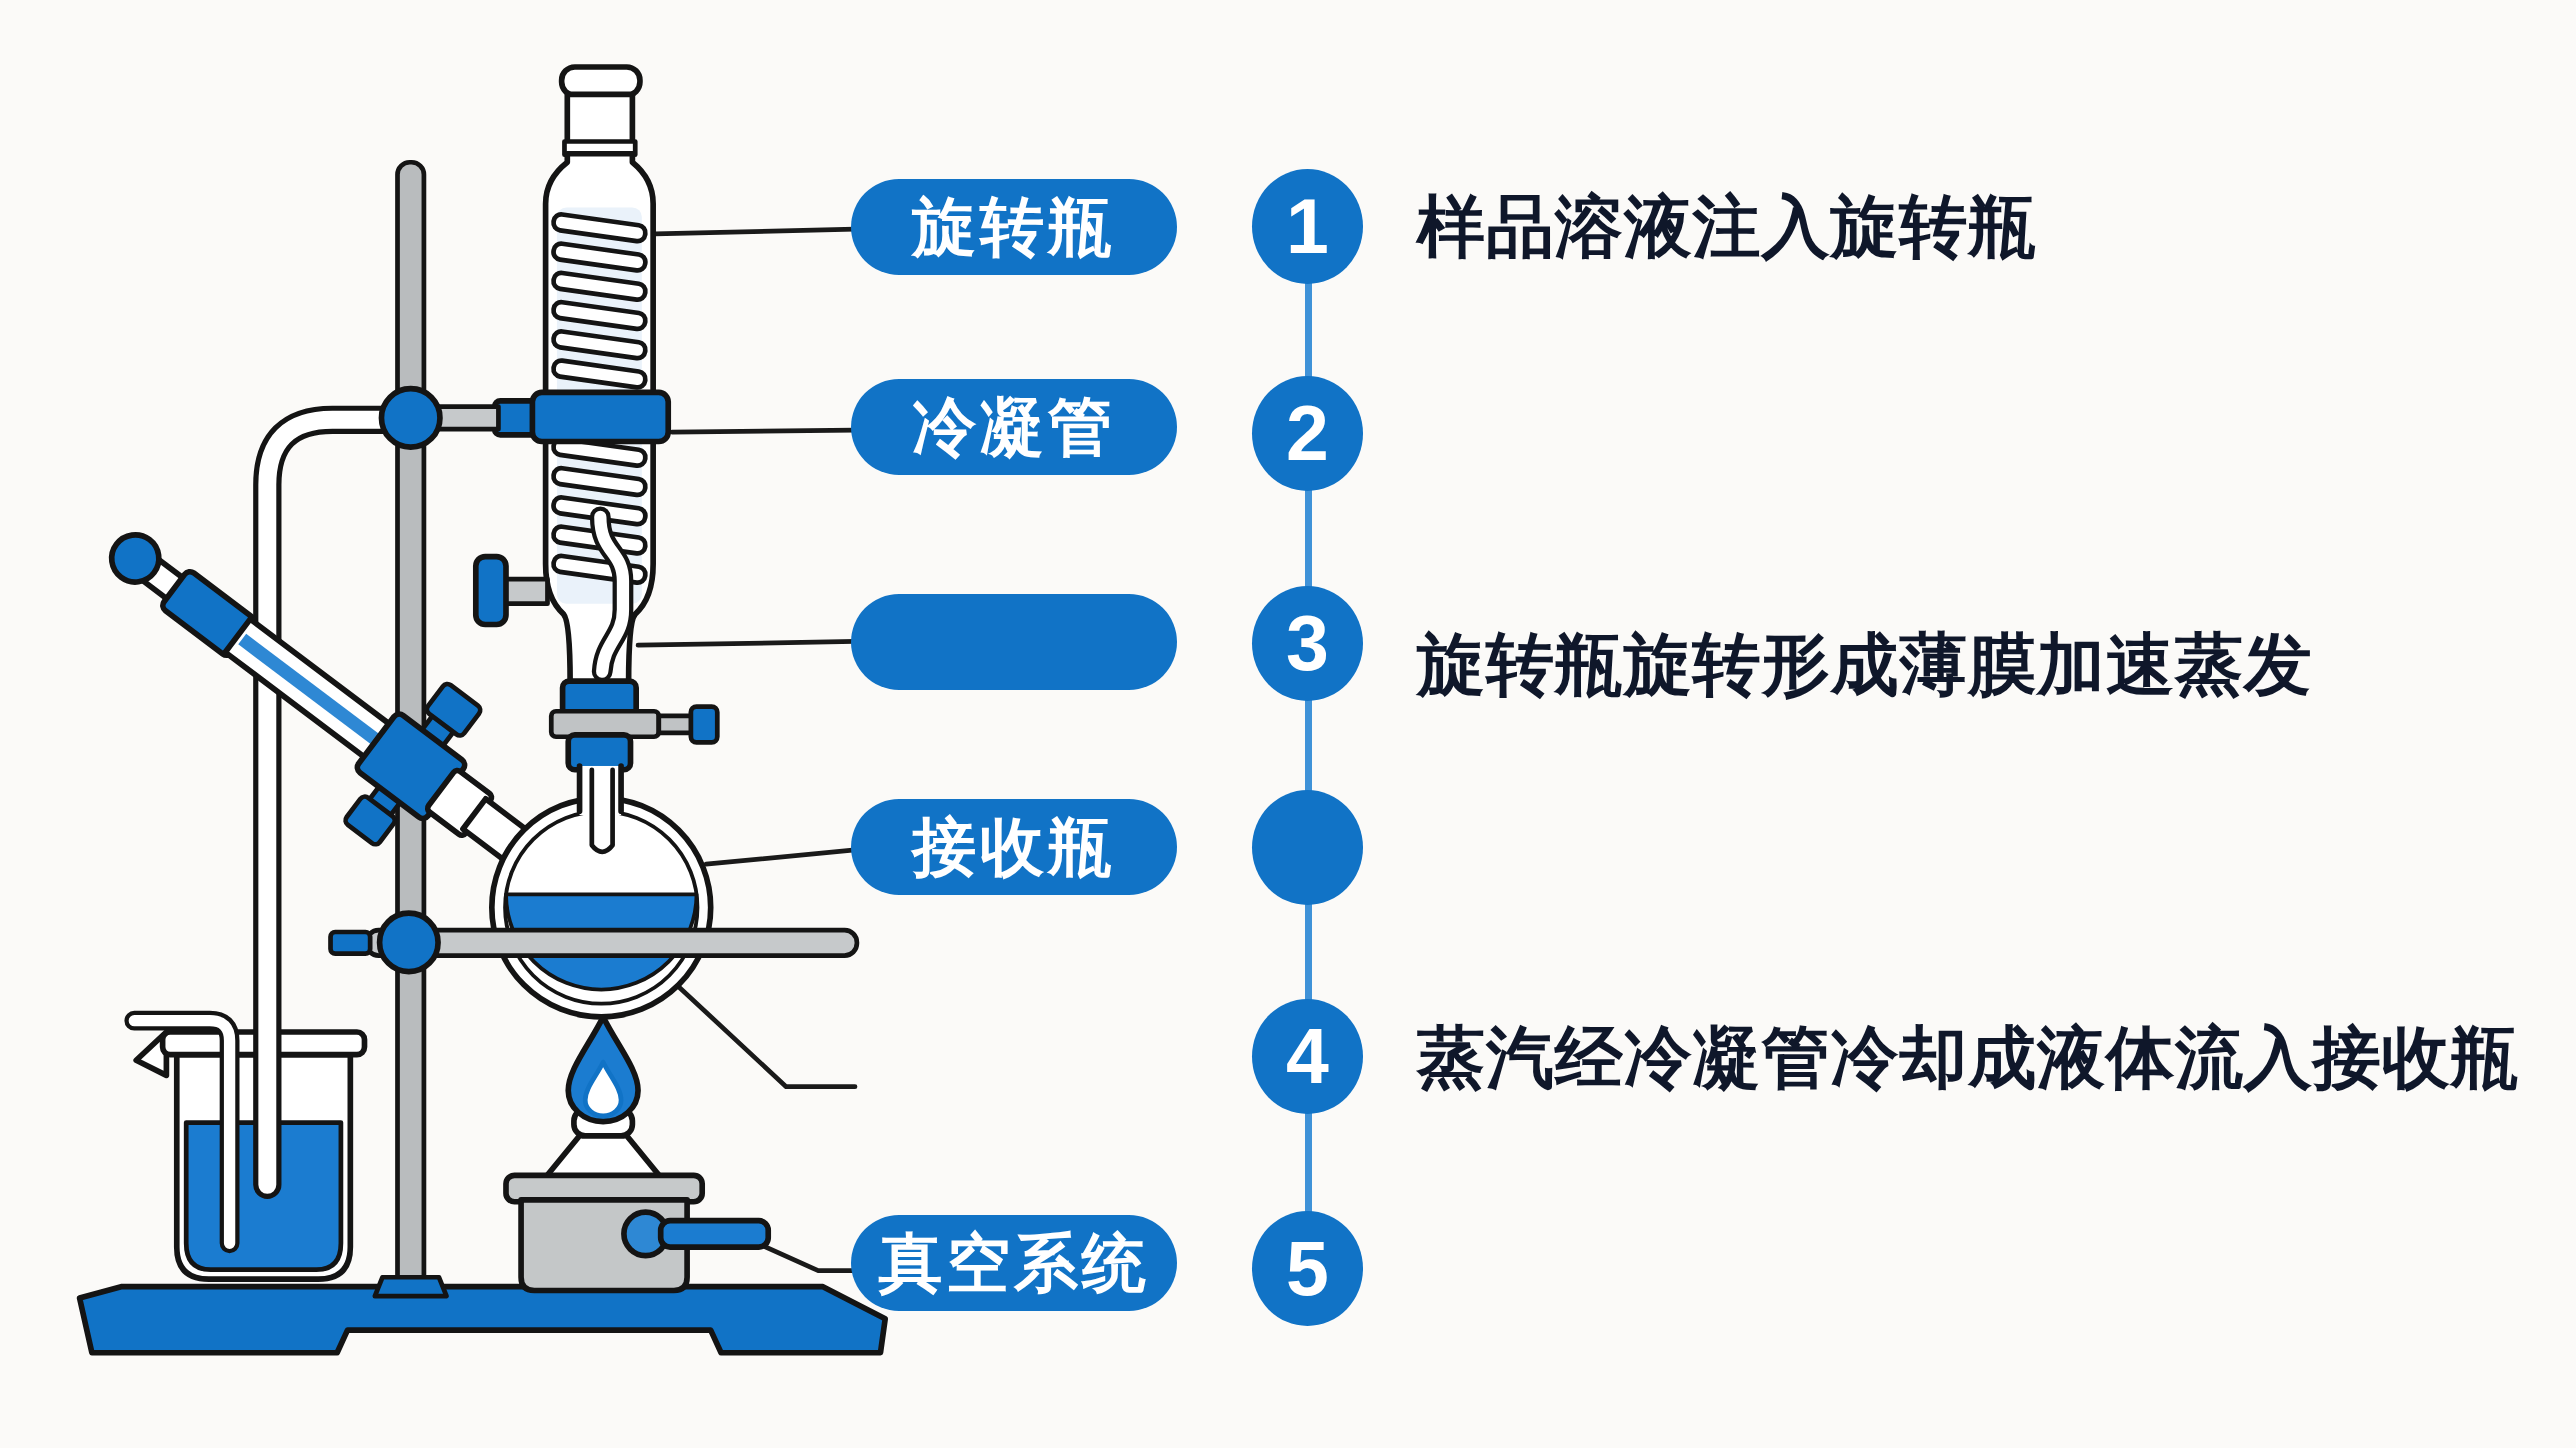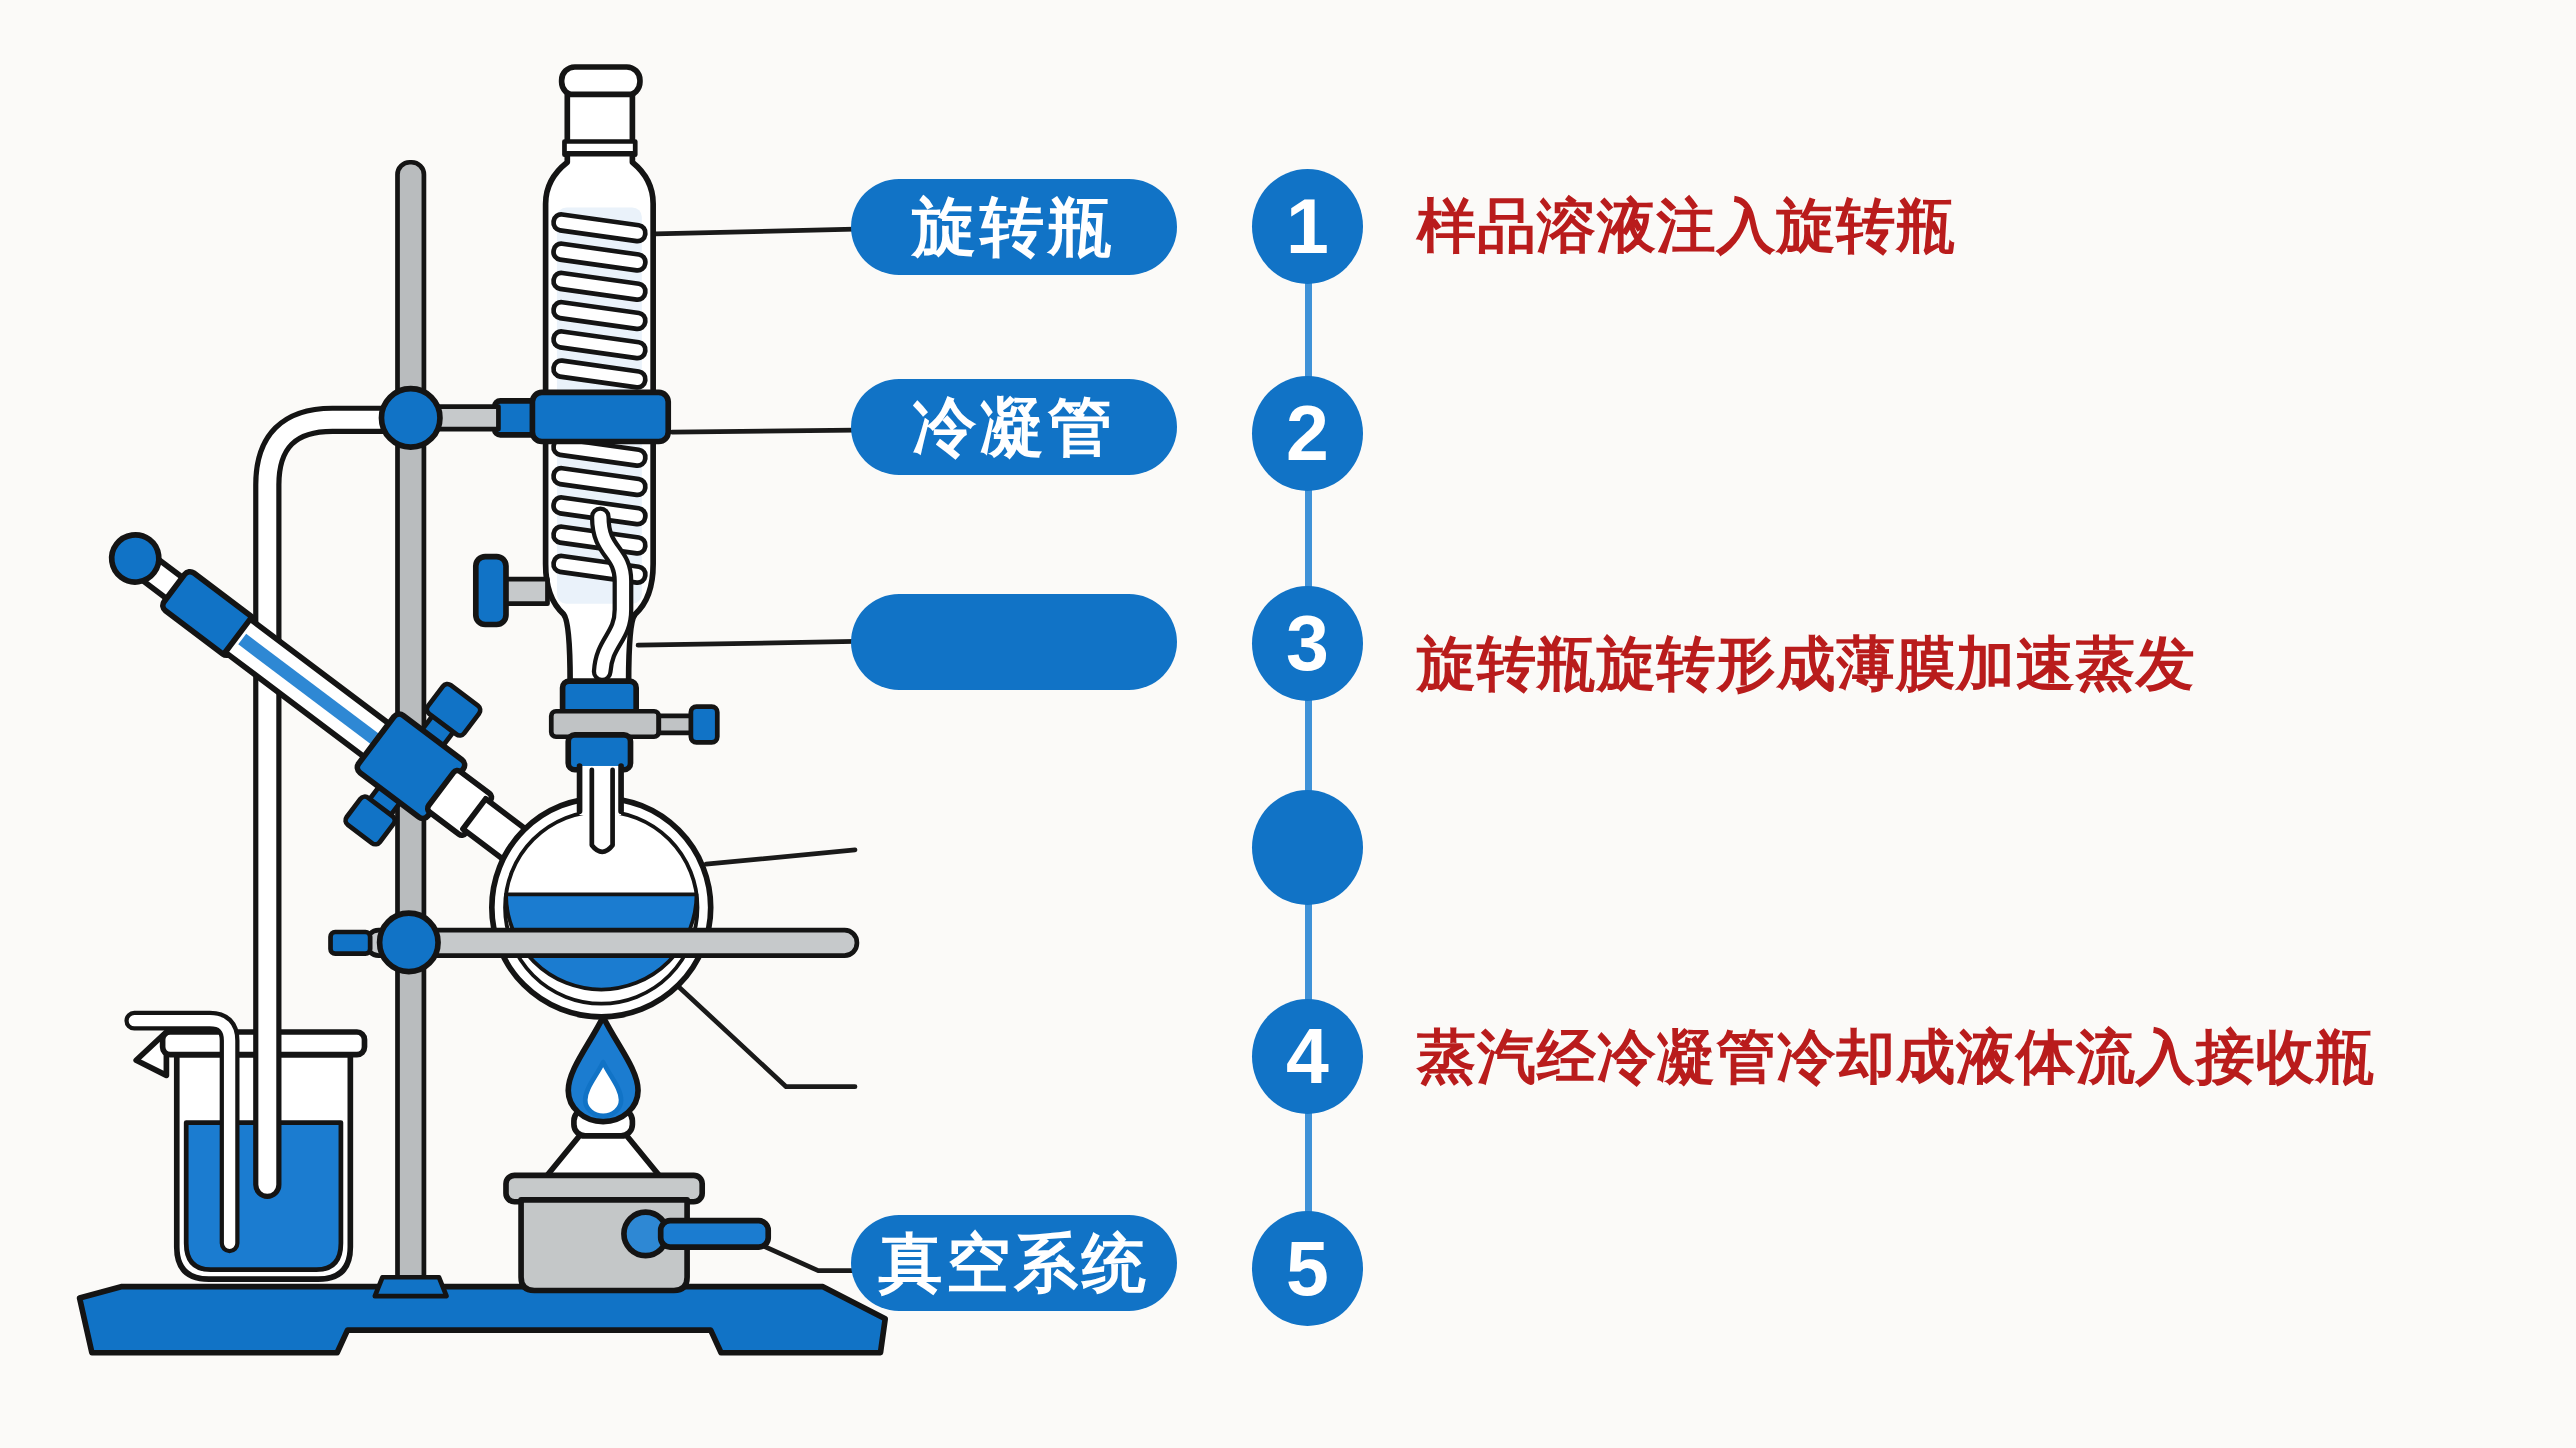--- a/index.html
+++ b/index.html
@@ -15,21 +15,21 @@
     background:#1173c6;color:#ffffff;font-weight:bold;font-size:64px;letter-spacing:3.8px;
     display:flex;align-items:center;justify-content:center;z-index:3;
   }
   .numcircle{
     position:absolute;left:1252px;width:111px;height:115px;border-radius:50%;
     background:#1173c6;color:#ffffff;font-weight:bold;font-size:77px;
     display:flex;align-items:center;justify-content:center;z-index:3;
   }
   .step{
     position:absolute;left:1417px;height:94px;line-height:94px;
-    font-size:59px;font-weight:700;color:#b91c1c;white-space:nowrap;letter-spacing:0.9px;z-index:3;
+    font-size:68px;font-weight:700;color:#0f172a;white-space:nowrap;letter-spacing:0.9px;z-index:3;
   }
 </style>
 </head>
 <body>
 
 <div id="stage">
 
   <svg id="apparatus-svg" width="2576" height="1448" viewBox="0 0 2730 1535">
     <g stroke-linejoin="round" stroke-linecap="round">
 
@@ -142,20 +142,21 @@
         <circle cx="433" cy="999" r="31" fill="#1173c6" stroke="#141414" stroke-width="6"></circle>
       </g>
     </g>
   </svg>
 
   <div class="timeline-line"></div>
 
   <div class="pill" style="top:179px">旋转瓶</div>
   <div class="pill" style="top:379px">冷凝管</div>
   <div class="pill" style="top:594px"></div>
+  <div class="pill" style="top:799px">接收瓶</div>
   <div class="pill" style="top:1215px">真空系统</div>
 
   <div class="numcircle" style="top:169px">1</div>
   <div class="numcircle" style="top:376px">2</div>
   <div class="numcircle" style="top:586px">3</div>
   <div class="numcircle" style="top:790px"></div>
   <div class="numcircle" style="top:999px">4</div>
   <div class="numcircle" style="top:1211px">5</div>
 
   <div class="step" style="top:179px">样品溶液注入旋转瓶</div>

